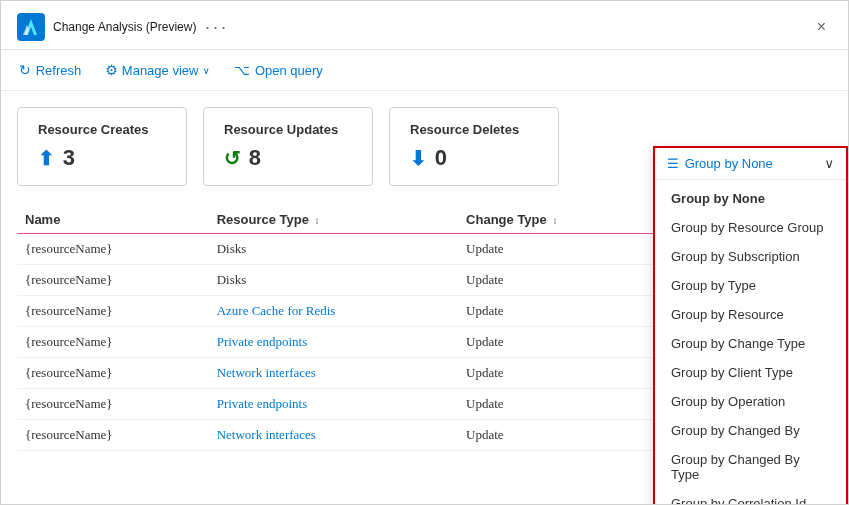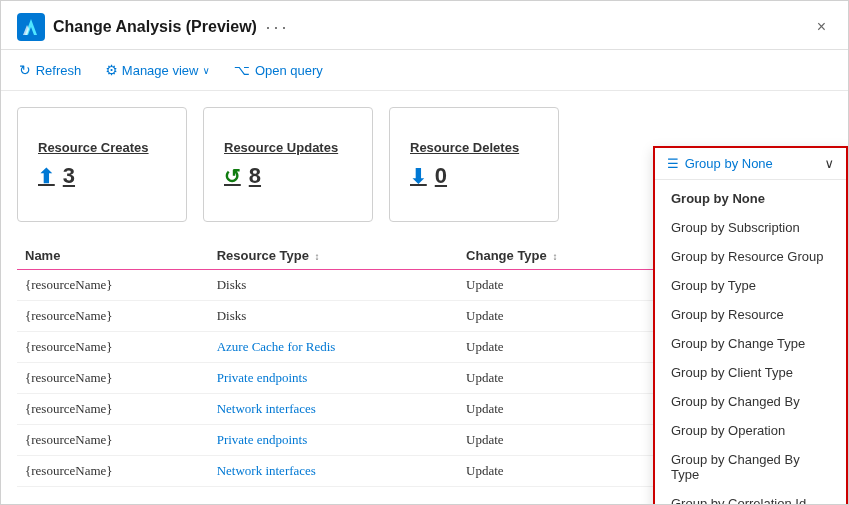--- a/index.html
+++ b/index.html
@@ -36,22 +36,22 @@
       align-items: center;
       gap: 8px;
     }
 
     .app-icon {
       width: 28px;
       height: 28px;
     }
 
     .title-text {
-      font-size: 16px;
-      font-weight: 700;
+      font-size: 12px;
+      font-weight: 400;
       color: #1a1a1a;
     }
 
     .title-ellipsis {
       color: #666;
       font-size: 18px;
       letter-spacing: 2px;
       cursor: pointer;
     }
 
@@ -109,23 +109,22 @@
     .summary-cards {
       display: flex;
       gap: 16px;
       margin-bottom: 20px;
     }
 
     .summary-card {
       background: #fff;
       border: 1px solid #d0d0d0;
       border-radius: 4px;
-      padding: 32px 20px;
+      padding: 14px 20px;
       min-width: 170px;
-      text-decoration: underline;
     }
 
     .card-title {
       font-size: 13px;
       font-weight: 600;
       color: #333;
       margin-bottom: 8px;
     }
 
     .card-value {
@@ -351,27 +350,27 @@
       <div class="group-by-header">
         <div class="group-by-header-left">
           <span>☰</span>
           <span>Group by None</span>
         </div>
         <span>∨</span>
       </div>
       <div class="dropdown-list" id="dropdown-list">
 
       <div class="dropdown-item selected">Group by None</div>
+          <div class="dropdown-item">Group by Resource Group</div>
           <div class="dropdown-item">Group by Subscription</div>
-          <div class="dropdown-item">Group by Resource Group</div>
           <div class="dropdown-item">Group by Type</div>
           <div class="dropdown-item">Group by Resource</div>
           <div class="dropdown-item">Group by Change Type</div>
           <div class="dropdown-item">Group by Client Type</div>
+          <div class="dropdown-item">Group by Operation</div>
           <div class="dropdown-item">Group by Changed By</div>
-          <div class="dropdown-item">Group by Operation</div>
           <div class="dropdown-item">Group by Changed By Type</div>
           <div class="dropdown-item">Group by Correlation Id</div>
         </div>
     </div>
 
   </div>
 </div>
 
 </body></html>

